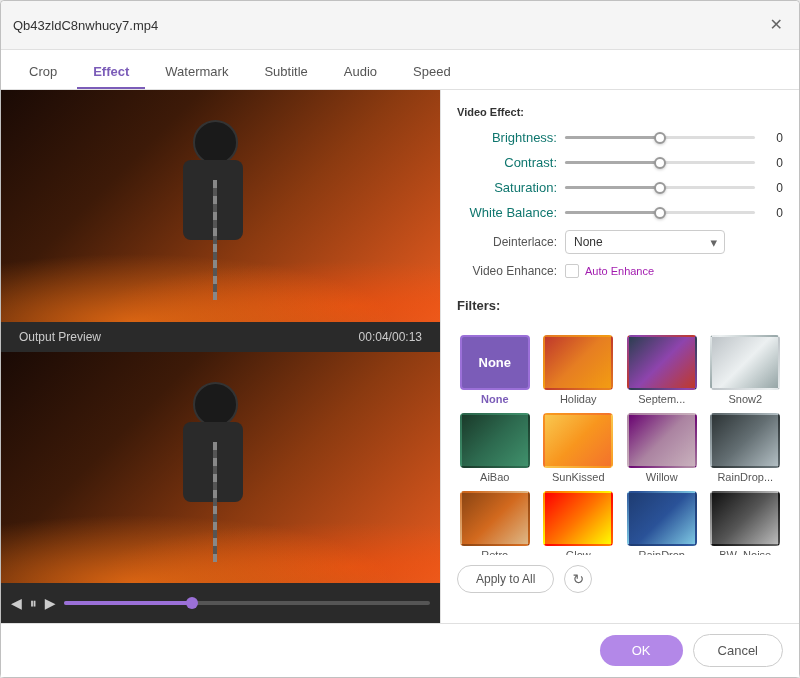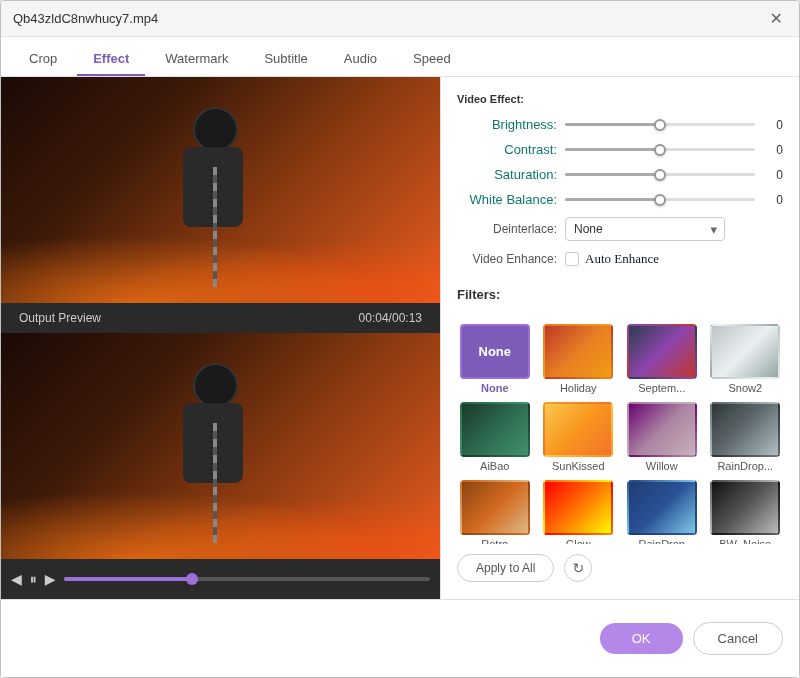--- a/index.html
+++ b/index.html
@@ -21,21 +21,21 @@
       border: 1px solid #c0c0c0;
       border-radius: 4px;
       display: flex;
       flex-direction: column;
       box-shadow: 0 2px 12px rgba(0,0,0,0.15);
     }
     .title-bar {
       display: flex;
       align-items: center;
       justify-content: space-between;
-      padding: 11px 12px;
+      padding: 24px 12px;
       background: #f5f5f5;
       border-bottom: 1px solid #e0e0e0;
       border-radius: 4px 4px 0 0;
       height: 36px;
     }
     .title-bar-title {
       font-size: 13px;
       color: #333;
     }
     .close-btn {
@@ -301,23 +301,22 @@
       width: 14px;
       height: 14px;
       border: 1px solid #ccc;
       border-radius: 2px;
       margin-right: 6px;
       display: inline-block;
       background: #fff;
       cursor: pointer;
     }
     .enhance-text {
-      color: #0f172a;
-      font-size: 13px;
-      font-family: Liberation Serif, serif;
+      color: #a21caf;
+      font-size: 11px;
     }
     .filters-section {
       margin-top: 4px;
     }
     .filters-label {
       font-size: 13px;
       font-weight: 600;
       color: #333;
       margin-bottom: 22px;
     }
@@ -401,21 +400,21 @@
       align-items: center;
       justify-content: center;
       cursor: pointer;
       color: #666;
       font-size: 14px;
     }
     .footer {
       display: flex;
       justify-content: flex-end;
       align-items: center;
-      padding: 22px 16px;
+      padding: 10px 16px;
       border-top: 1px solid #e0e0e0;
       gap: 10px;
       background: #fff;
     }
     .btn-ok {
       background: #b388e8;
       color: #fff;
       border: none;
       border-radius: 20px;
       padding: 8px 32px;

